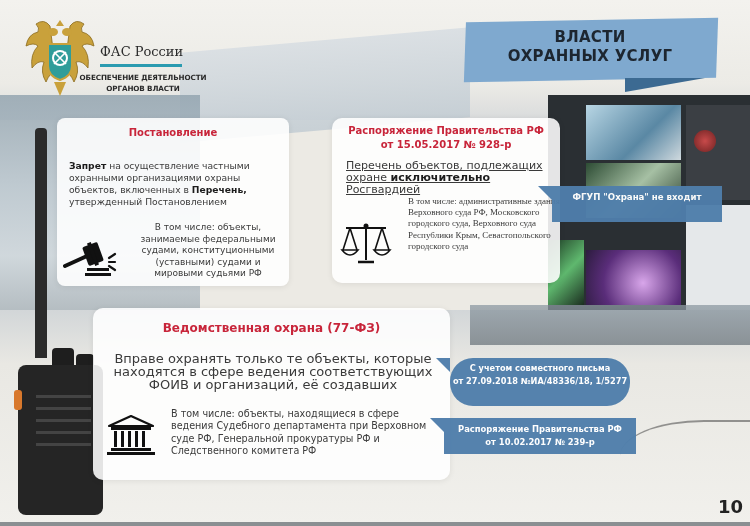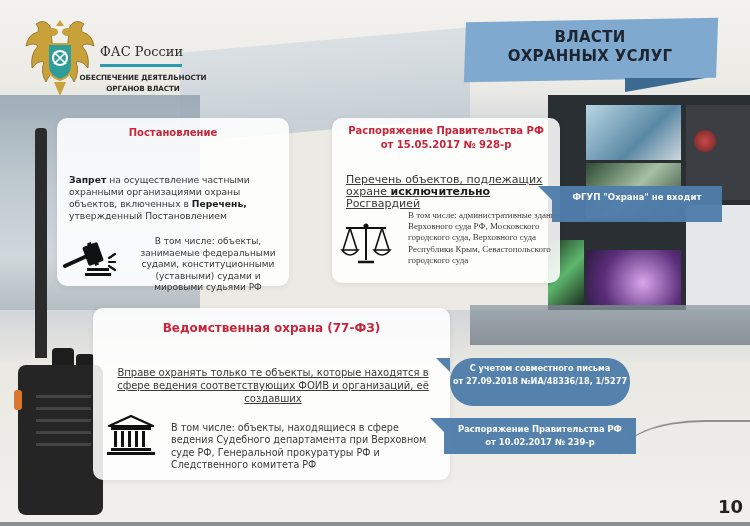--- a/index.html
+++ b/index.html
@@ -49,38 +49,38 @@
 
   .title-ribbon { position:absolute; left:465px; top:20px; width:252px; height:60px; background:#7fa9cf; transform: skew(-3deg) rotate(-1deg); }
   .title-ribbon-fold { position:absolute; left:625px; top:78px; width:0; height:0;
     border-top: 14px solid #3c6a92; border-left: 0 solid transparent; border-right: 80px solid transparent; }
   .title-text { position:absolute; left:470px; top:28px; width:240px; text-align:center;
     font-size:15px; font-weight:bold; line-height:19px; color:#1d2630; letter-spacing:.3px; }
 
   
   .card { position:absolute; background: rgba(255,255,255,.88); border-radius:10px; box-shadow: 0 1px 6px rgba(0,0,0,.08); }
   .card-title { color:#c8253a; font-weight:bold; text-align:center; }
-  .card-text { color:#3a3a3a;margin-top:14px; }
+  .card-text { color:#3a3a3a; }
   .card-text b { color:#1c1c1c; }
 
-  .card1 { left:57px; top:118px; width:232px; height:168px; }
+  .card1 { left:57px; top:118px; width:232px; height:168px;border-radius:8px; }
   .card1 .card-title { position:absolute; left:0; top:8px; width:232px; font-size:10px; line-height:14px; }
   .card1 .lead { position:absolute; left:12px; top:42px; width:216px; font-size:9.2px; line-height:12px; }
   .card1 .sub { position:absolute; left:76px; top:104px; width:150px; font-size:9px; line-height:11.6px;text-align:center; }
   .card1 .gavel { position:absolute; left:6px; top:120px; width:62px; height:40px; }
 
   .card2 { left:332px; top:118px; width:228px; height:165px; }
   .card2 .card-title { position:absolute; left:0; top:6px; width:228px; font-size:10px; line-height:14px; }
   .card2 .lead { position:absolute; left:14px; top:42px; width:210px; font-size:11px; line-height:12px;text-decoration:underline; }
   .card2 .sub { position:absolute; left:76px; top:78px; width:152px; font-size:9px; line-height:11.2px;font-family:Liberation Serif, serif; }
   .card2 .scales { position:absolute; left:8px; top:102px; width:52px; height:44px; }
 
   .card3 { left:93px; top:308px; width:357px; height:172px; }
   .card3 .card-title { position:absolute; left:0; top:12px; width:357px; font-size:12px; line-height:16px; }
-  .card3 .lead { position:absolute; left:10px; top:44px; width:340px; font-size:10px; line-height:13px; text-align:center;text-decoration:underline; }
+  .card3 .lead { position:absolute; left:10px; top:44px; width:340px; font-size:13px; line-height:13px; text-align:center; }
   .card3 .sub { position:absolute; left:78px; top:100px; width:270px; font-size:9.6px; line-height:12.4px; }
   .card3 .building { position:absolute; left:12px; top:106px; width:52px; height:42px; }
 
   
   .callout { position:absolute; background:#4f7eab; color:#fff; font-weight:bold; text-align:center; opacity:.96; }
   .callout::before { content:""; position:absolute; left:-14px; top:0; border-top: 14px solid #4f7eab; border-left: 14px solid transparent; }
   .callout-1 { left:552px; top:186px; width:170px; height:36px; font-size:8.6px; line-height:12.6px; padding-top:5px; }
   .callout-2 { left:450px; top:358px; width:180px; height:48px; font-size:8.2px; line-height:12.8px; padding-top:4px;border-radius:23px; }
   .callout-3 { left:444px; top:418px; width:192px; height:36px; font-size:8.4px; line-height:12.6px; padding-top:5px; }
 

